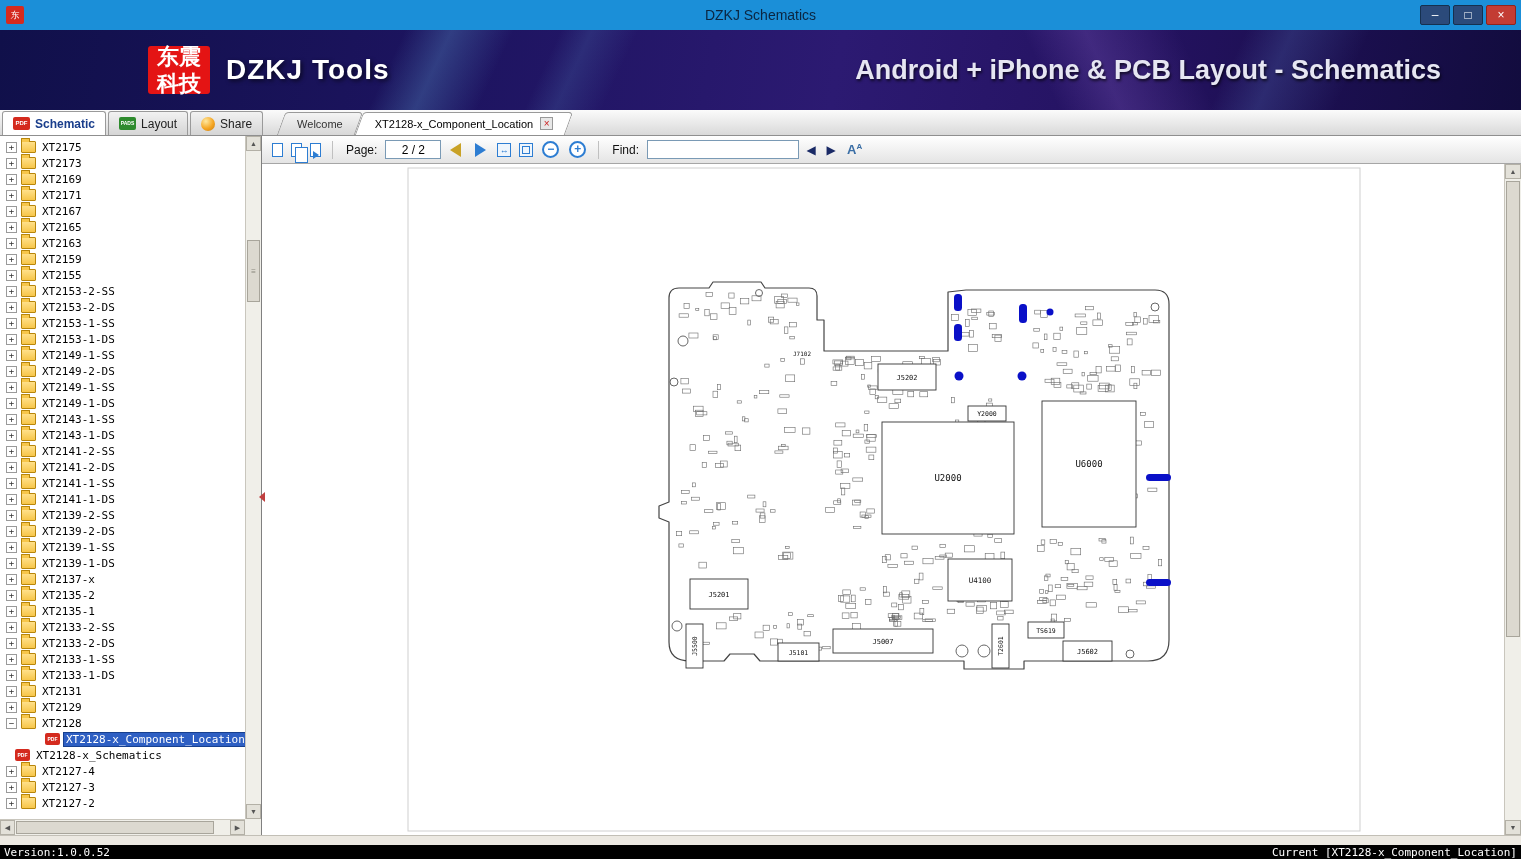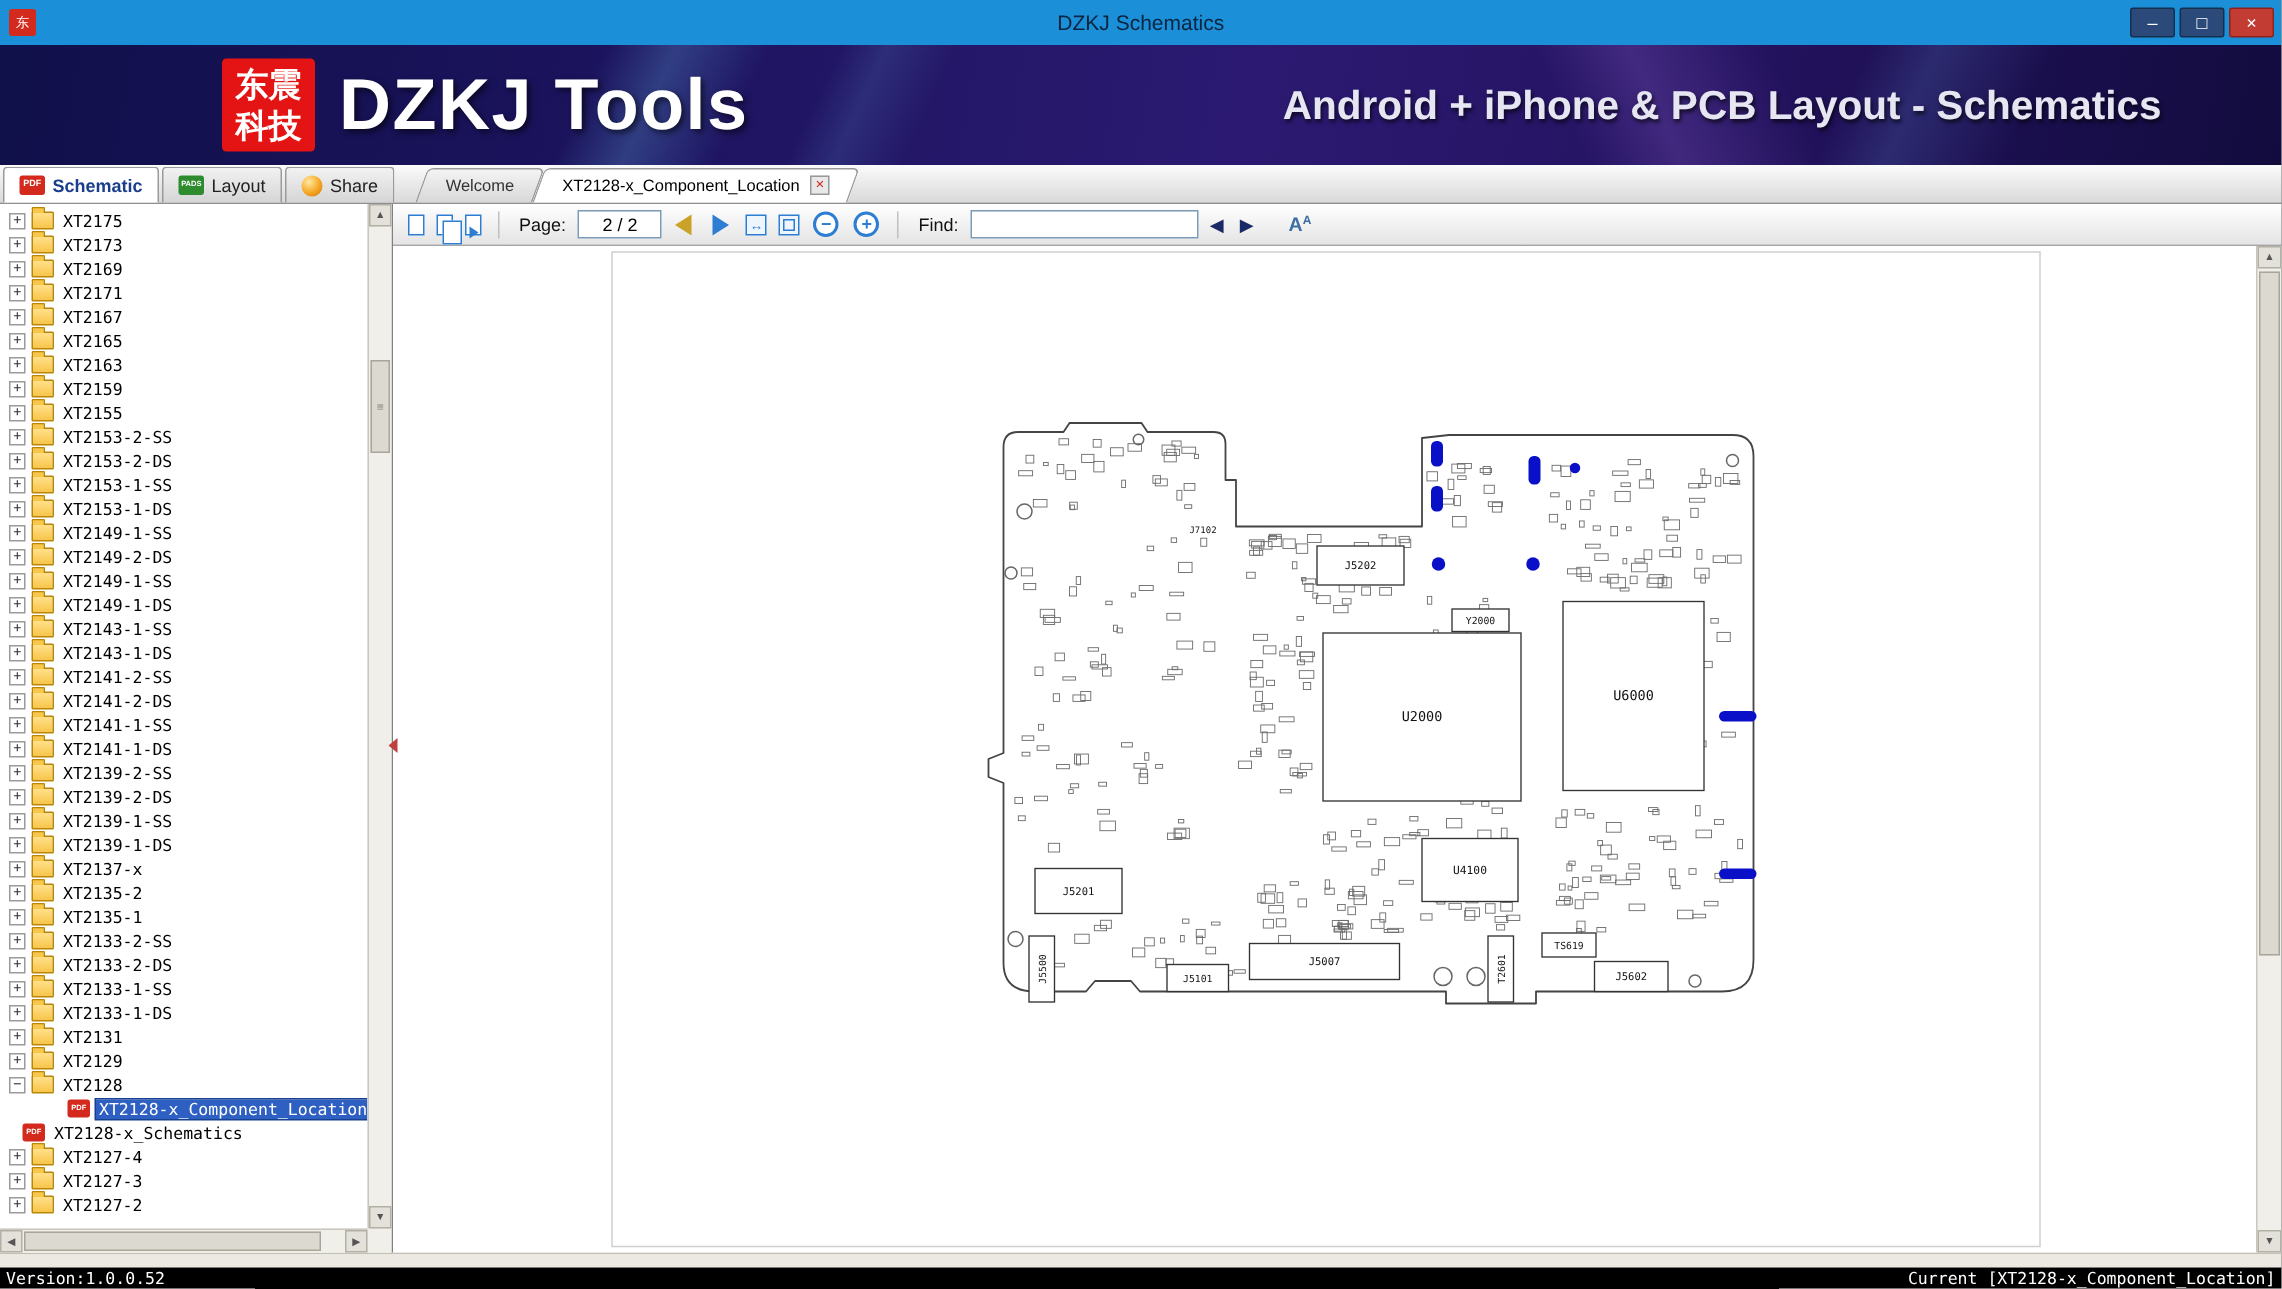--- a/index.html
+++ b/index.html
@@ -17,23 +17,23 @@
   .wbtn.close{background:#c33c33;border:1px solid #8f231c}
 
   
   .banner{height:80px;flex:none;position:relative;display:flex;align-items:center;overflow:hidden;
     background:linear-gradient(100deg,#10104a 0%,#1d1460 30%,#2c1a72 55%,#241260 75%,#120c3e 100%)}
   .banner::before{content:'';position:absolute;inset:0;background:
     linear-gradient(115deg,transparent 26%,rgba(120,210,255,.22) 29%,transparent 33%),
     linear-gradient(115deg,transparent 36%,rgba(120,210,255,.12) 38%,transparent 41%),
     linear-gradient(65deg,transparent 68%,rgba(190,140,255,.18) 72%,transparent 78%),
     linear-gradient(115deg,transparent 80%,rgba(120,180,255,.16) 83%,transparent 88%)}
-  .logo{width:62px;height:62px;margin-left:148px;background:#e41414;color:#fff;display:flex;flex-direction:column;
+  .logo{width:62px;height:48px;margin-left:148px;background:#e41414;color:#fff;display:flex;flex-direction:column;
     align-items:center;justify-content:center;font-weight:bold;font-size:22px;line-height:27px;z-index:1;border-radius:3px}
-  .app-name{margin-left:16px;font-size:48px;font-weight:bold;color:#fff;letter-spacing:1px;
+  .app-name{margin-left:16px;font-size:28px;font-weight:bold;color:#fff;letter-spacing:1px;
     text-shadow:2px 2px 4px rgba(0,0,0,.6);z-index:1}
   .tagline{margin-left:auto;margin-right:80px;font-size:27px;font-weight:bold;color:#e6e6f2;
     text-shadow:1px 2px 3px rgba(0,0,0,.7);z-index:1}
 
   
   .tabbar{height:26px;flex:none;background:linear-gradient(#fbfbfb,#d9d9d9);border-bottom:1px solid #8f8f8f;
     display:flex;align-items:flex-end;padding-left:2px}
   .mtab{height:24px;display:flex;align-items:center;gap:5px;padding:0 10px;border:1px solid #9a9a9a;border-bottom:none;
     border-radius:3px 3px 0 0;background:linear-gradient(#f2f2f2,#d5d5d5);font-size:12px;color:#222;cursor:pointer;margin-right:2px}
   .mtab.active{background:#fff;color:#1a3e8c;font-weight:bold}
@@ -98,21 +98,21 @@
   .find-input{width:152px;height:19px;border:1px solid #7a9ab5;font-size:12px;padding:0 3px;font-family:"Liberation Sans",sans-serif}
   .nav-arrow{width:0;height:0;border-top:7px solid transparent;border-bottom:7px solid transparent;display:inline-block;margin:0 5px;cursor:pointer}
   .nav-arrow.left{border-right:11px solid #c9a227}
   .nav-arrow.right{border-left:11px solid #2d7dd2}
   .fitbox{width:14px;height:14px;border:1px solid #2d7dd2;display:inline-block;color:#2d7dd2;font:9px/12px "Liberation Sans",sans-serif;
     text-align:center;background:#eef5fc;position:relative}
   .fitbox.inner::after{content:'';position:absolute;inset:2px;border:1px solid #2d7dd2}
   .zoom-btn{width:17px;height:17px;border:2px solid #2d7dd2;border-radius:50%;color:#2d7dd2;font:bold 12px/13px "Liberation Sans",sans-serif;
     text-align:center;margin:0 3px;cursor:pointer;background:#fff}
   .findnav{width:16px;height:16px;display:flex;align-items:center;justify-content:center;color:#1a2a66;font-size:12px;cursor:pointer}
-  .fontbtn{color:#3a6ea5;font-weight:bold;font-size:13px;cursor:pointer;margin-left:16px}
+  .fontbtn{color:#3a6ea5;font-weight:bold;font-size:13px;cursor:pointer;margin-left:4px}
   .fontbtn sup{font-size:8px}
 
   
   .viewer-wrap{flex:1;display:flex;min-height:0}
   .viewer{flex:1;position:relative;background:#fff;overflow:hidden}
   .viewer svg{position:absolute;inset:0;width:100%;height:100%}
   .vscroll{width:17px;flex:none;background:#f0efe9;border-left:1px solid #c9c6bd;position:relative}
   .vscroll .up{top:0;left:0;right:0;height:15px}
   .vscroll .down{bottom:0;left:0;right:0;height:15px}
   .vscroll-thumb{position:absolute;left:1px;right:1px;top:17px;height:68%;background:#dcd9d0;border:1px solid #a8a59b;cursor:pointer}

